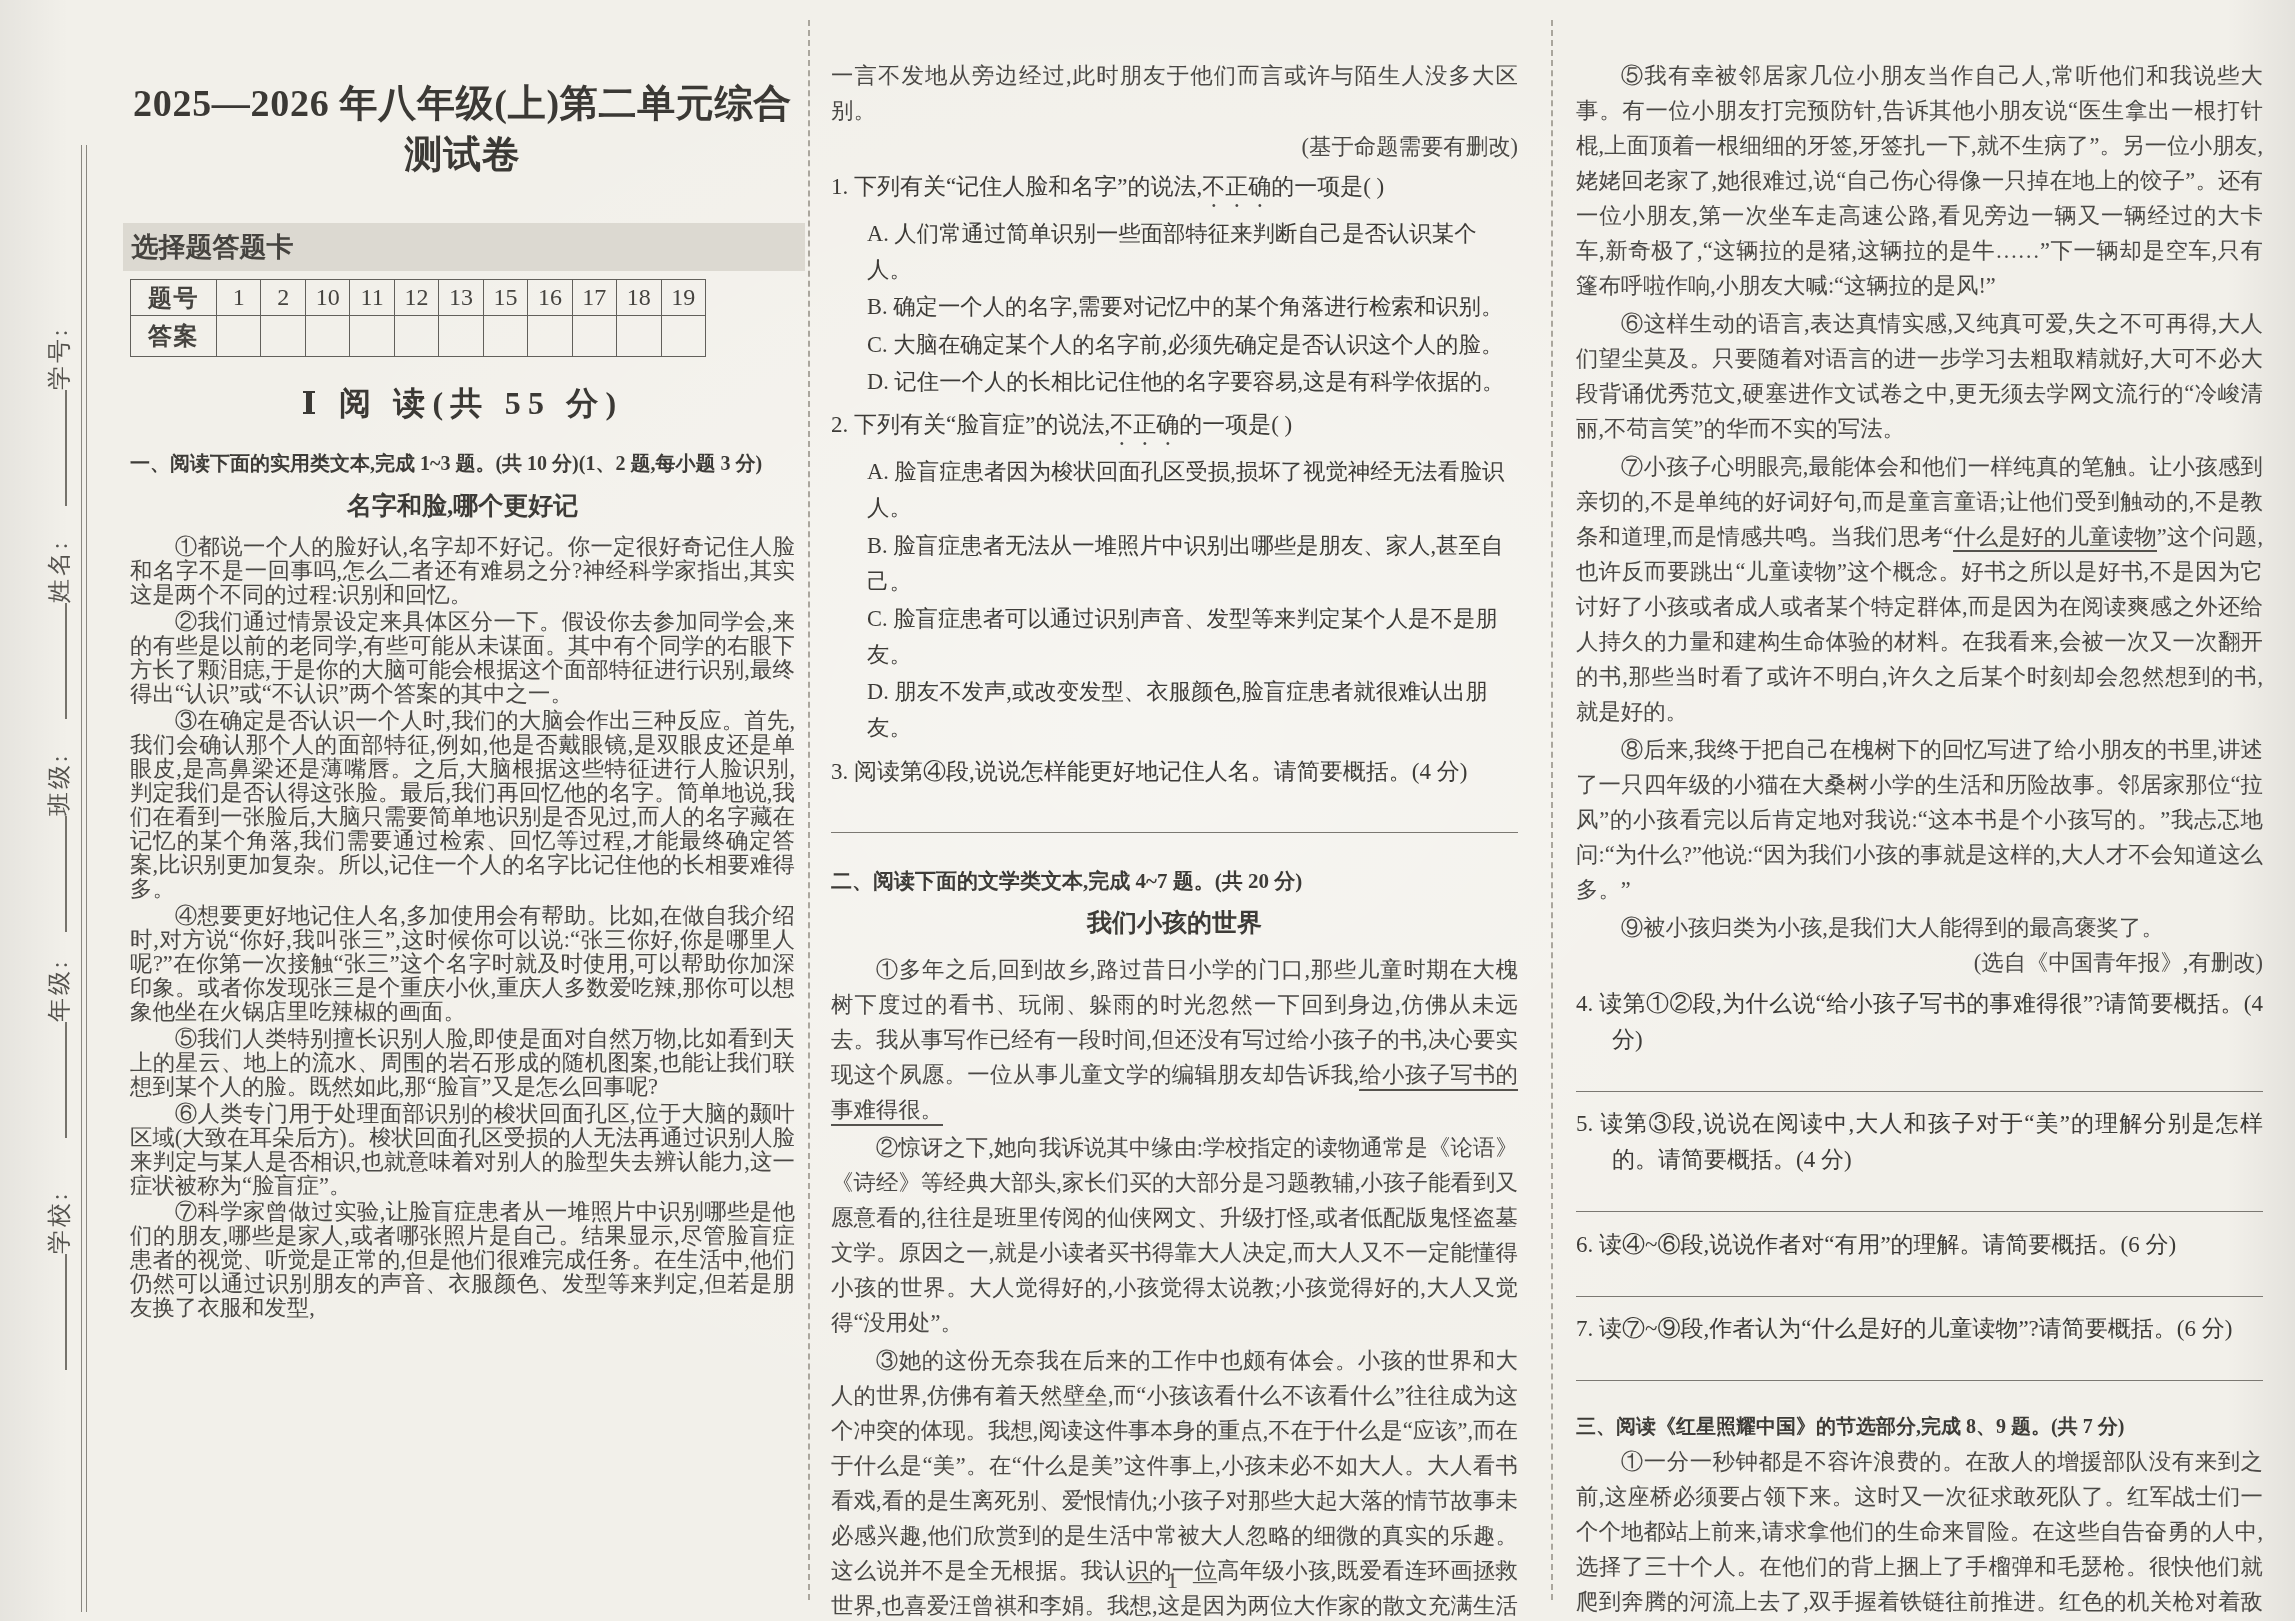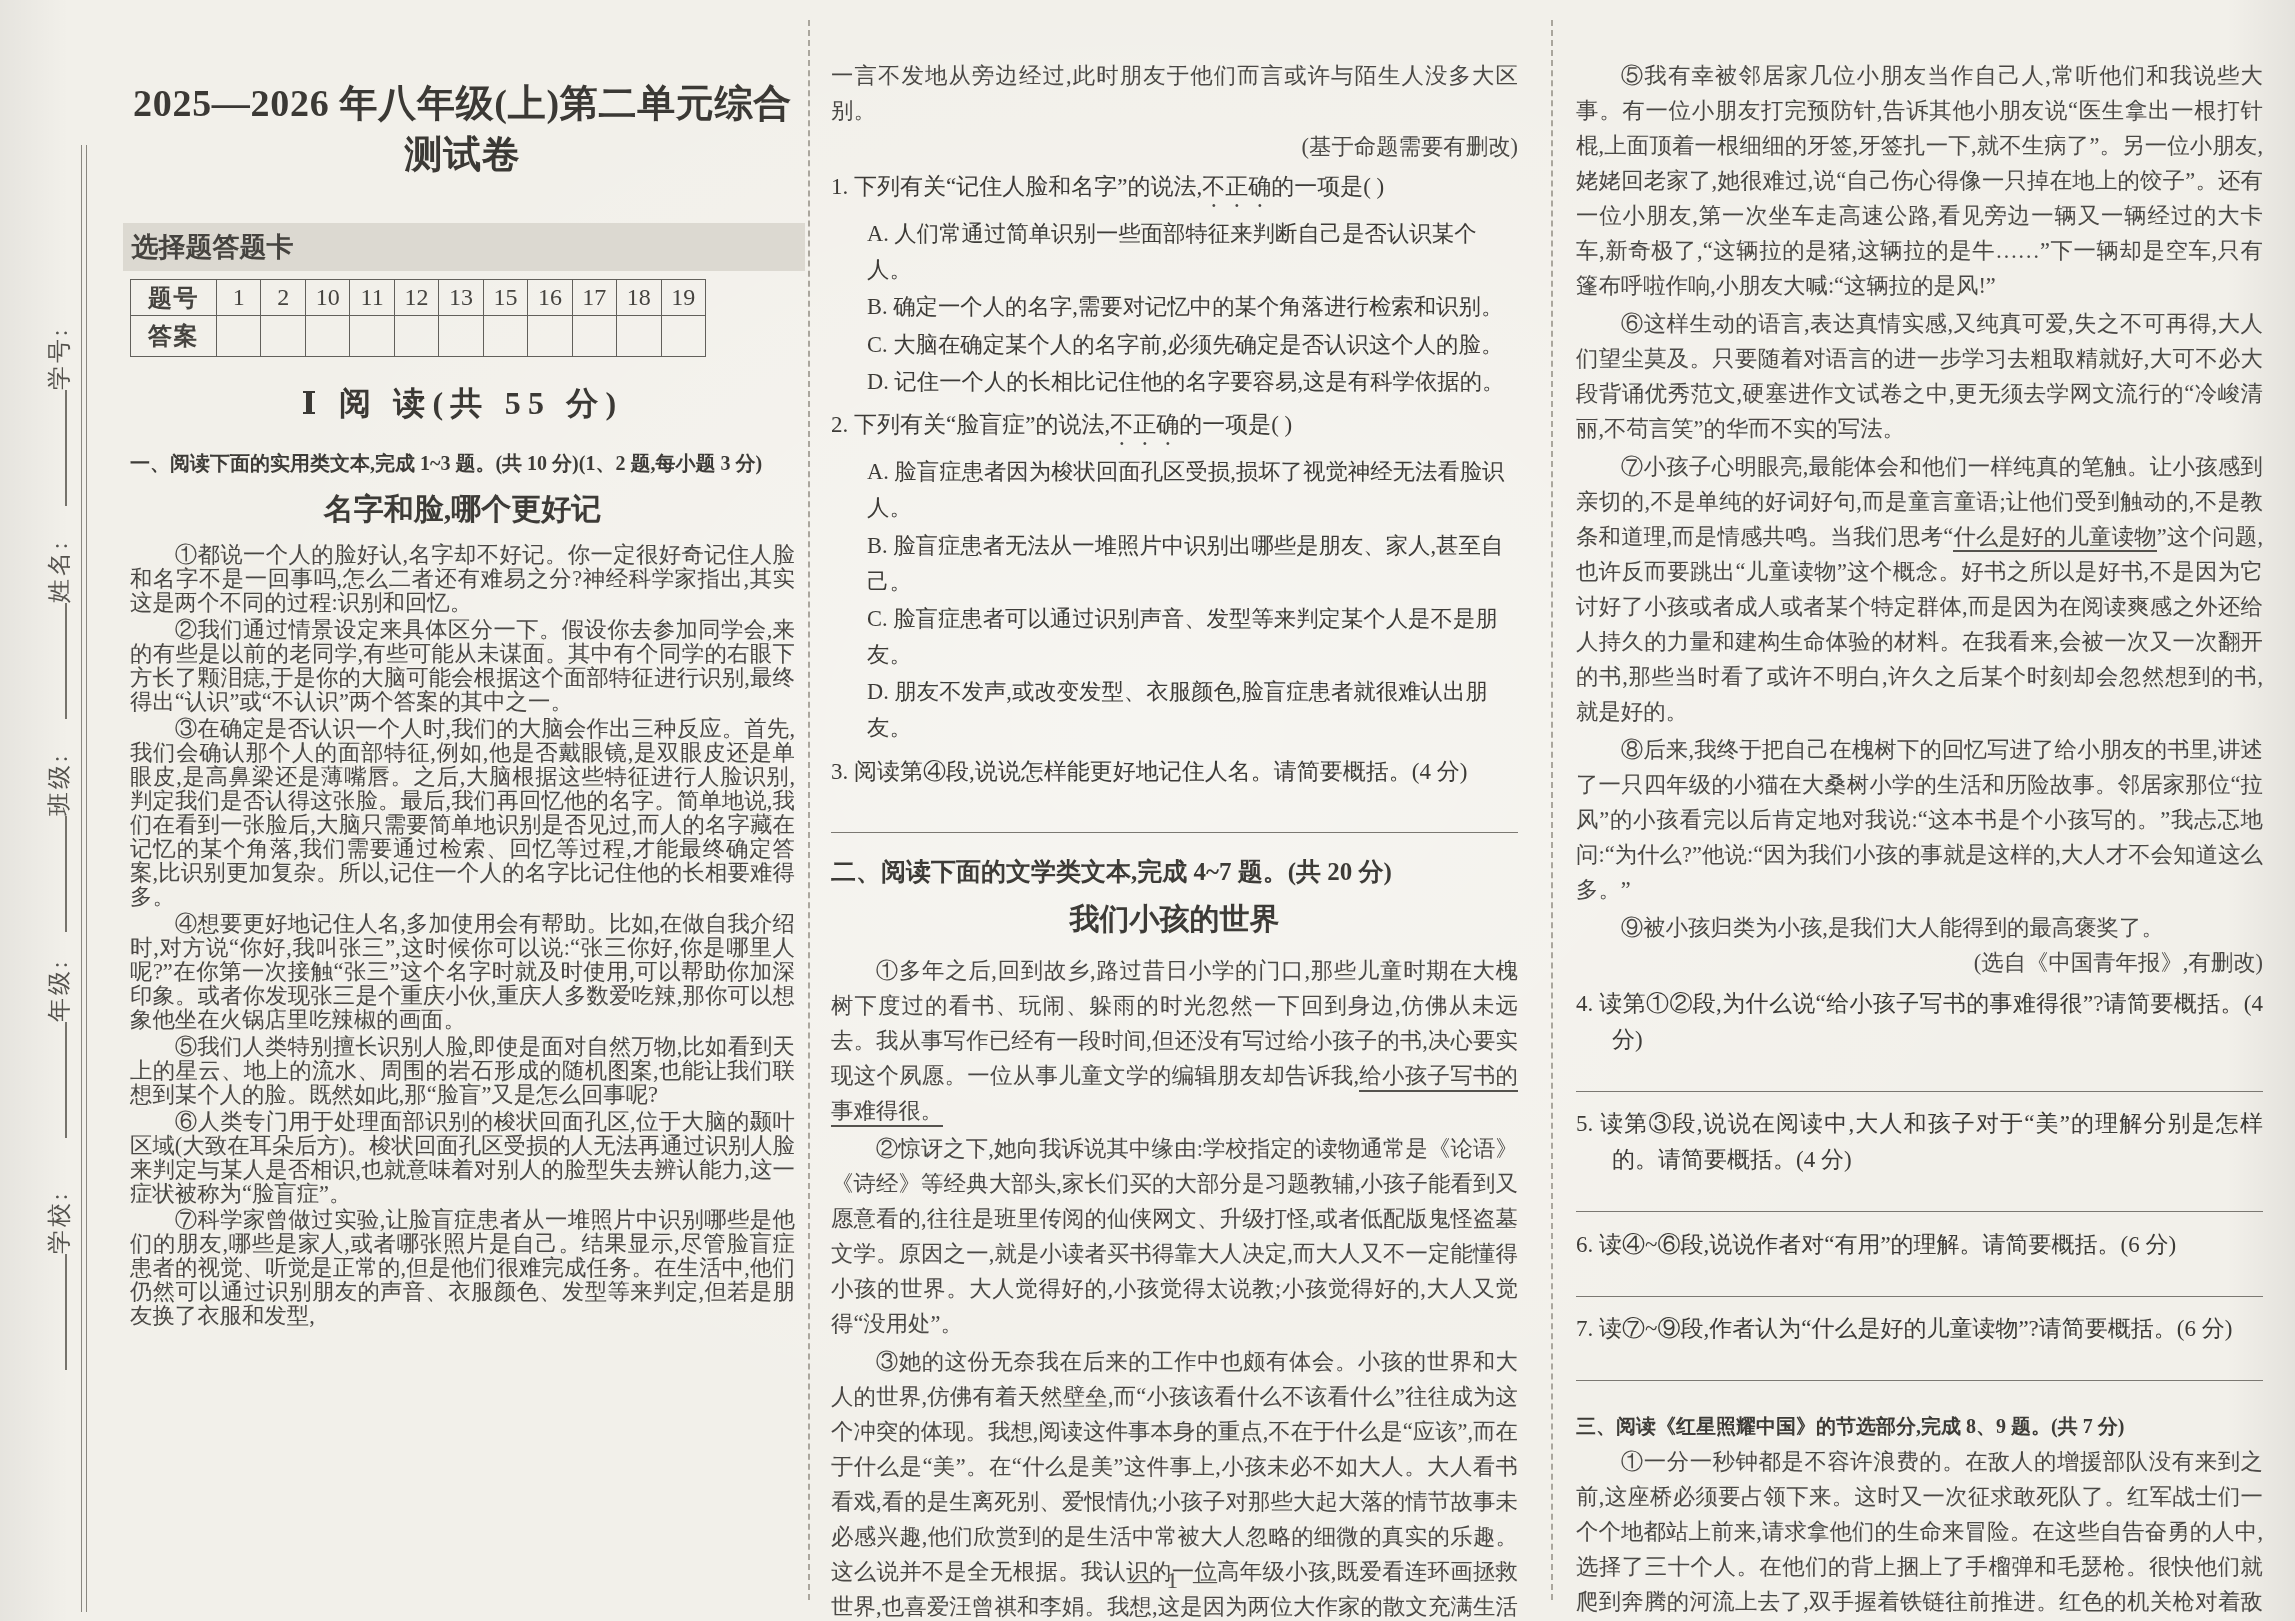--- a/index.html
+++ b/index.html
@@ -36,23 +36,23 @@
   .band span{font-size:27px;font-weight:bold;color:#45433f;}
   table.anscard{border-collapse:collapse;width:576px;table-layout:fixed;margin:0 0 24.6px 0;}
   table.anscard td{border:1.4px solid#62605b;height:35px;text-align:center;
     font-size:24px;color:#45433f;padding:0;}
   table.anscard td.head{width:85px;font-weight:bold;letter-spacing:1.4px;}
   table.anscard tr.ansrow td{height:40px;}
   .reading-head{text-align:center;font-size:32px;font-weight:bold;margin:19px 0 24.6px;
     letter-spacing:7.2px;color:#3b3935;}
   .intro{font-weight:bold;color:#3d3b37;margin:0 0 4.3px;}
   .col1 .intro{font-size:20px;white-space:nowrap;letter-spacing:0;}
-  .col2 .intro{font-size:25px;margin-top:22px;}
+  .col2 .intro{font-size:21px;margin-top:34px;}
   .col3 .intro{font-size:20px;white-space:nowrap;margin-top:32px;}
-  h3.essay-title{text-align:center;font-size:30px;font-weight:bold;margin:11.6px 0 13px;color:#3d3b37;}
+  h3.essay-title{text-align:center;font-size:25px;font-weight:bold;margin:11.6px 0 13px;color:#3d3b37;}
   
   .essay{margin:0 0 2.9px;text-align:justify;text-indent:2em;color:#4a4845;}
   .col1 .essay{font-size:22.4px;line-height:24px;}
   .col2 .essay,.col3 .essay{font-size:22.4px;line-height:35px;}
   .noindent{text-indent:0;}
   .source{text-align:right;font-size:22.4px;color:#4a4845;margin:2.9px 0 7.2px;}
   .u{border-bottom:2.2px solid #55534e;padding-bottom:1.4px;}
   .dots{-webkit-text-emphasis:dot #4a4845;text-emphasis:dot #4a4845;
     -webkit-text-emphasis-position:under right;text-emphasis-position:under right;margin-top:40px;}
   

